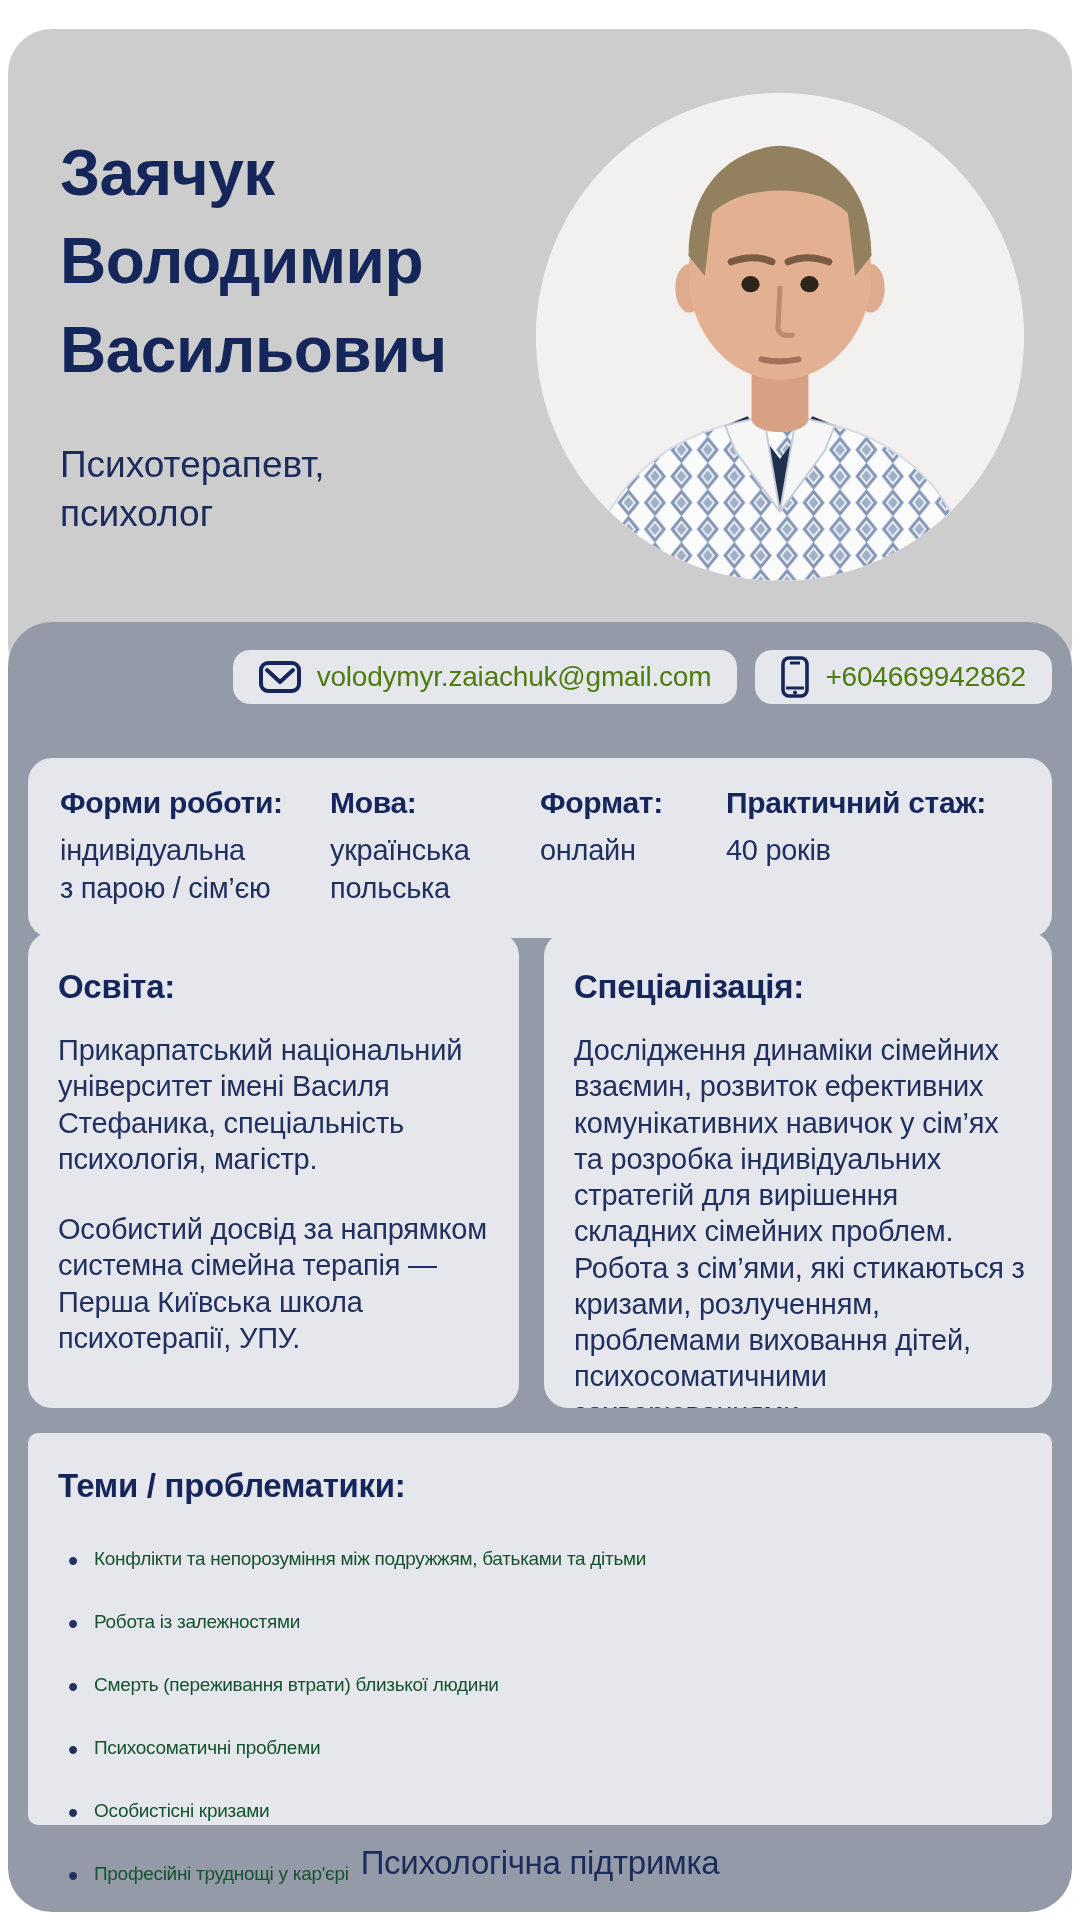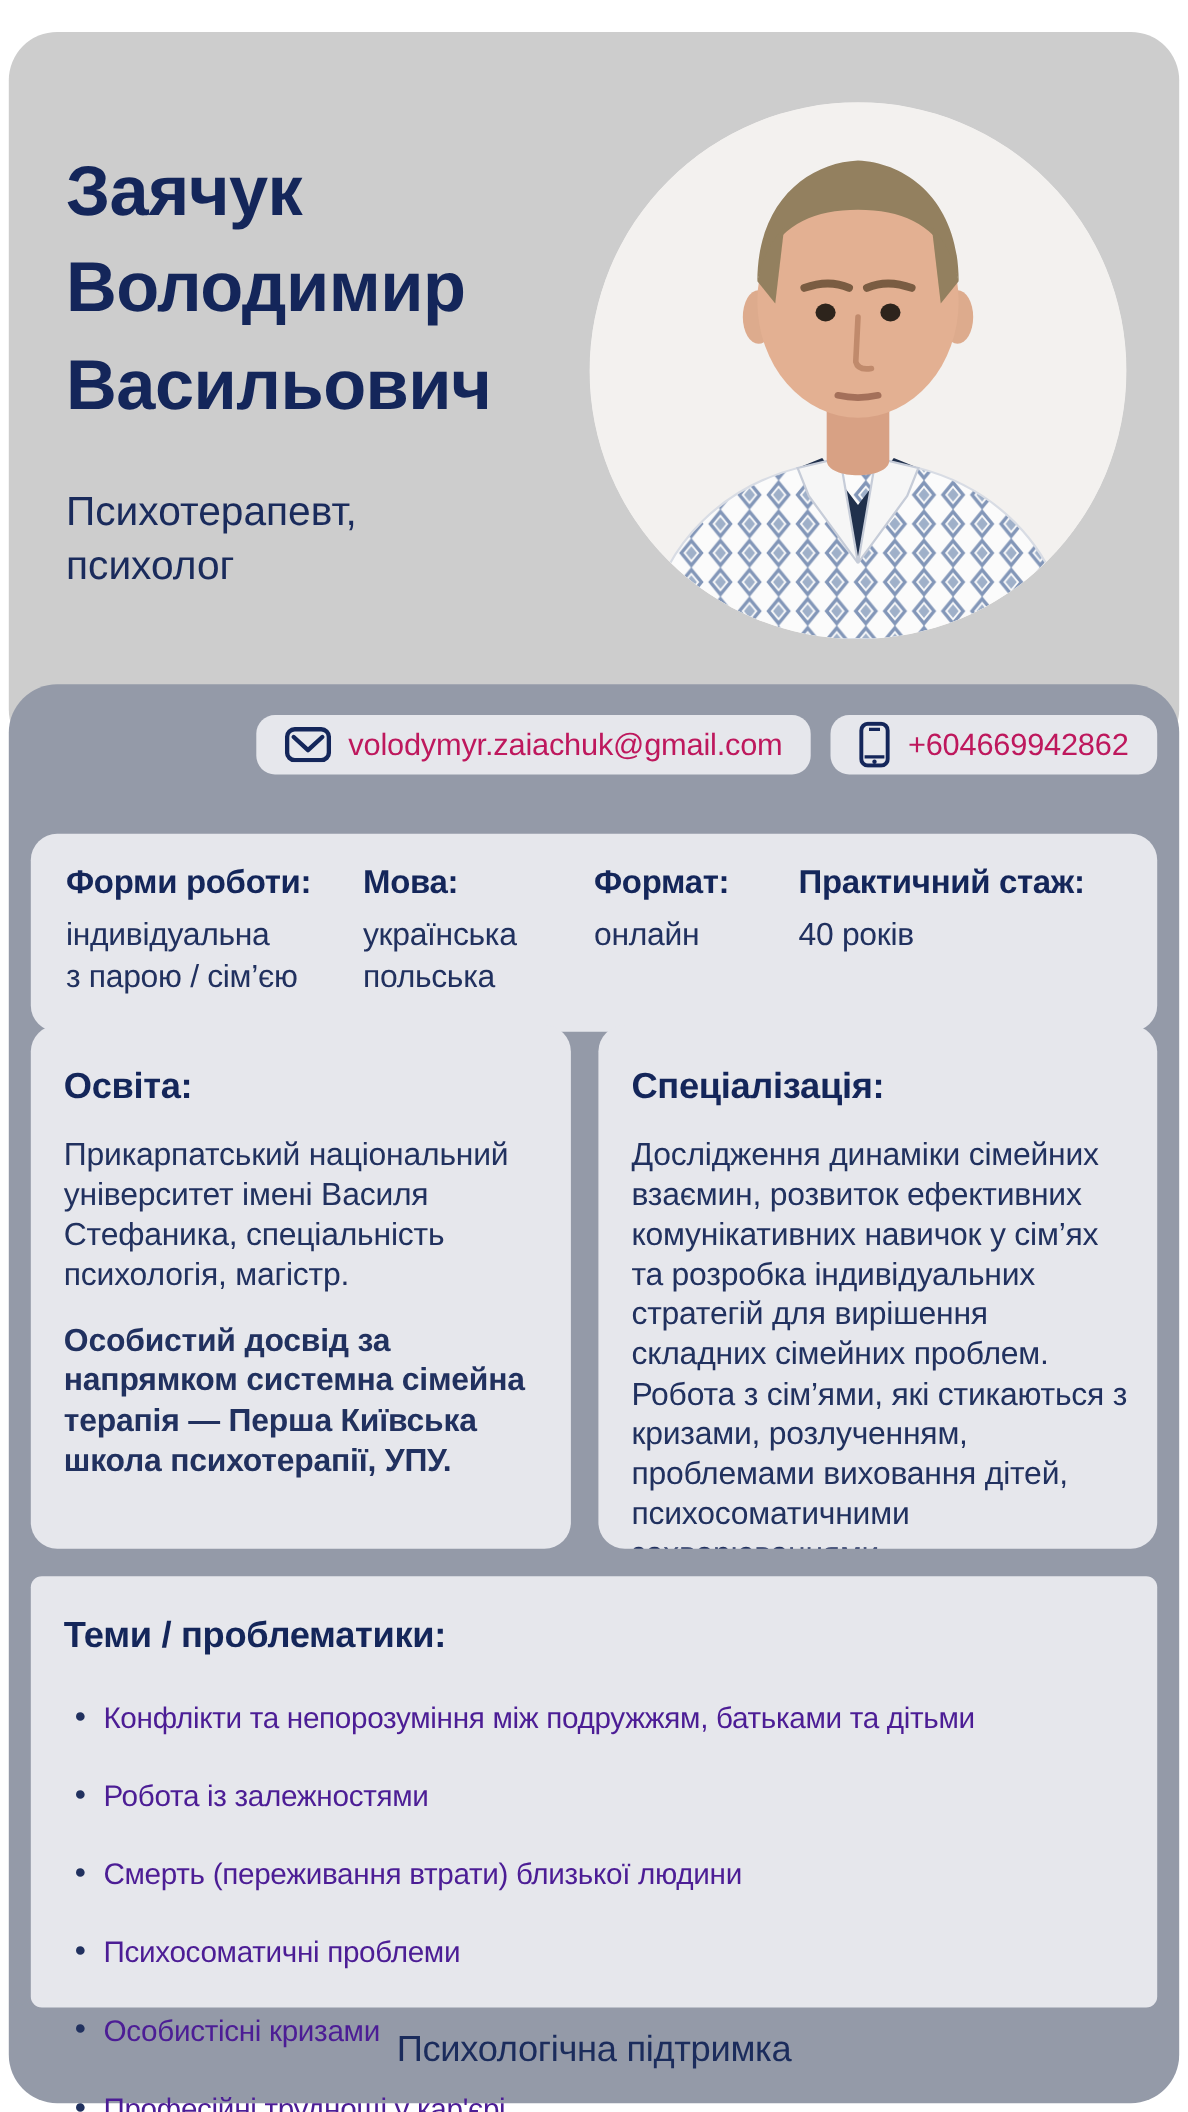--- a/index.html
+++ b/index.html
@@ -31,49 +31,49 @@
     background:#949aa8;border-radius:44px;
   }
   .pills-row{
     position:absolute;top:28px;right:20px;display:flex;gap:18px;align-items:center;
   }
   .pill{
     display:flex;align-items:center;gap:16px;height:54px;padding:0 26px;
     background:#e6e7ec;border-radius:17px;border:none;cursor:pointer;
     font-family:inherit;
   }
-  .pill .txt{font-size:28px;color:#be185d;letter-spacing:-0.2px;}
+  .pill .txt{font-size:28px;color:#4d7c0f;letter-spacing:-0.2px;}
   .pill svg{display:block;}
   .info-card{
     position:absolute;left:20px;top:113px;width:1024px;height:180px;
     background:#e6e7ec;border-radius:24px;box-sizing:border-box;
     padding:28px 32px;display:grid;grid-template-columns:270px 210px 186px 1fr;margin-top:23px;
   }
   .info-col .lbl{font-size:30px;font-weight:bold;color:#14265a;letter-spacing:-0.3px;}
   .info-col .val{margin-top:12px;font-size:29px;color:#21315f;line-height:1.3;white-space:pre-line;letter-spacing:-0.3px;}
   .cards-row{
     position:absolute;left:20px;top:310px;width:1024px;height:476px;
     display:grid;grid-template-columns:491px 1fr;gap:25px;
   }
   .card{
     background:#e6e7ec;border-radius:24px;box-sizing:border-box;
     padding:36px 26px 16px 30px;overflow:hidden;
   }
   .card-heading{font-size:33px;font-weight:bold;color:#14265a;margin:0 0 26px 0;letter-spacing:-0.3px;}
   .card p{margin:0;font-size:29px;color:#21315f;line-height:1.25;letter-spacing:-0.2px;}
-  .card p + p{margin-top:24px;font-weight:bold;}
+  .card p + p{margin-top:34px;}
   .topics-card{
     position:absolute;left:20px;top:811px;width:1024px;height:392px;
     background:#e6e7ec;border-radius:10px;box-sizing:border-box;
     padding:34px 30px 0 30px;
   }
   .topics-card ul{list-style:none;margin:36px 0 0 0;padding:0 0 0 8px;}
   .topics-card li{
     position:relative;padding-left:28px;margin-bottom:15px;
-    font-size:27px;color:#4c1d95;line-height:1.0;letter-spacing:-0.3px;margin-top:44px;
+    font-size:19px;color:#14532d;line-height:1.0;letter-spacing:-0.3px;margin-top:44px;
   }
   .topics-card li::before{
     content:"•";position:absolute;left:2px;top:-2px;color:#21315f;font-size:29px;
   }
   .footer-tagline{
     position:absolute;left:0;bottom:30px;width:100%;text-align:center;
     font-size:33px;color:#1b2c5c;letter-spacing:-0.3px;
   }
 </style>
 </head>

